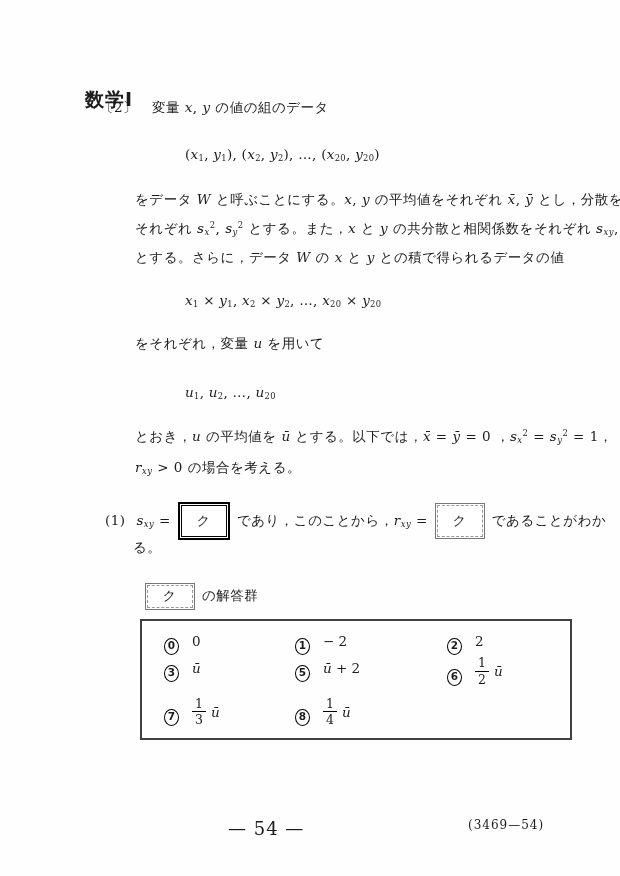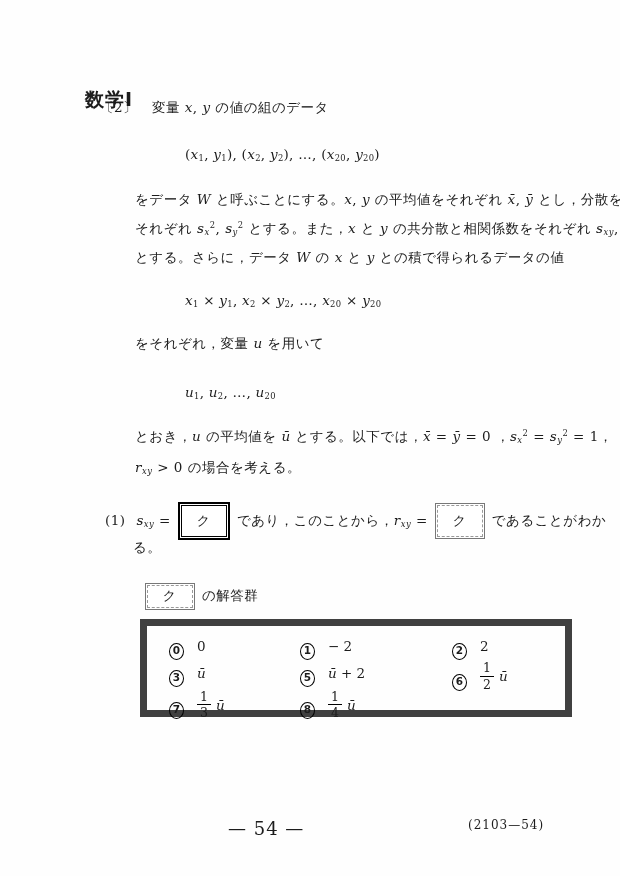--- a/index.html
+++ b/index.html
@@ -38,22 +38,22 @@
   
   .circ {
     box-sizing:border-box; display:inline-block;
     width:15px; height:17px; border:1.5px solid #000; border-radius:50%;
     font-size:10.5px; line-height:13px; text-align:center;
     font-family:"DejaVu Sans","Liberation Sans",sans-serif; font-weight:bold;
     vertical-align:-3px; margin-right:13px;
   }
 
   .ansbox {
-    position:absolute; left:140px; top:619px; width:432px; height:98px;
-    box-sizing:border-box; border:7px solid #404040;
+    position:absolute; left:140px; top:619px; width:432px; height:121px;
+    box-sizing:border-box; border:2px solid #404040;
     padding:9px 0 0 22px;
     display:grid;
     grid-template-columns:131px 152px 1fr;
     grid-template-rows:27px 28px 1fr;
     align-items:center;
   }
   .opt { white-space:nowrap; }
   .optval { font-size:13.5px; }
 
   .frac { display:inline-block; text-align:center; vertical-align:-7px; margin-right:5px; font-size:12.5px; line-height:1.05; }
@@ -123,15 +123,15 @@
     <div class="opt">
       <span class="circ">7</span><span class="frac"><span class="num">1</span><span class="den">3</span></span><span class="optval"><i>ū</i></span>
     </div>
     <div class="opt">
       <span class="circ">8</span><span class="frac"><span class="num">1</span><span class="den">4</span></span><span class="optval"><i>ū</i></span>
     </div>
   </div>
 
 
   <div class="abs footer" style="left:228px; top:818px;">— 54 —</div>
-  <div class="abs footer" style="left:468px; top:818px; font-size:12px;">(2103—54)</div>
+  <div class="abs footer" style="left:468px; top:818px; font-size:12px;">(3469—54)</div>
 
 </div>
 
 </body></html>

